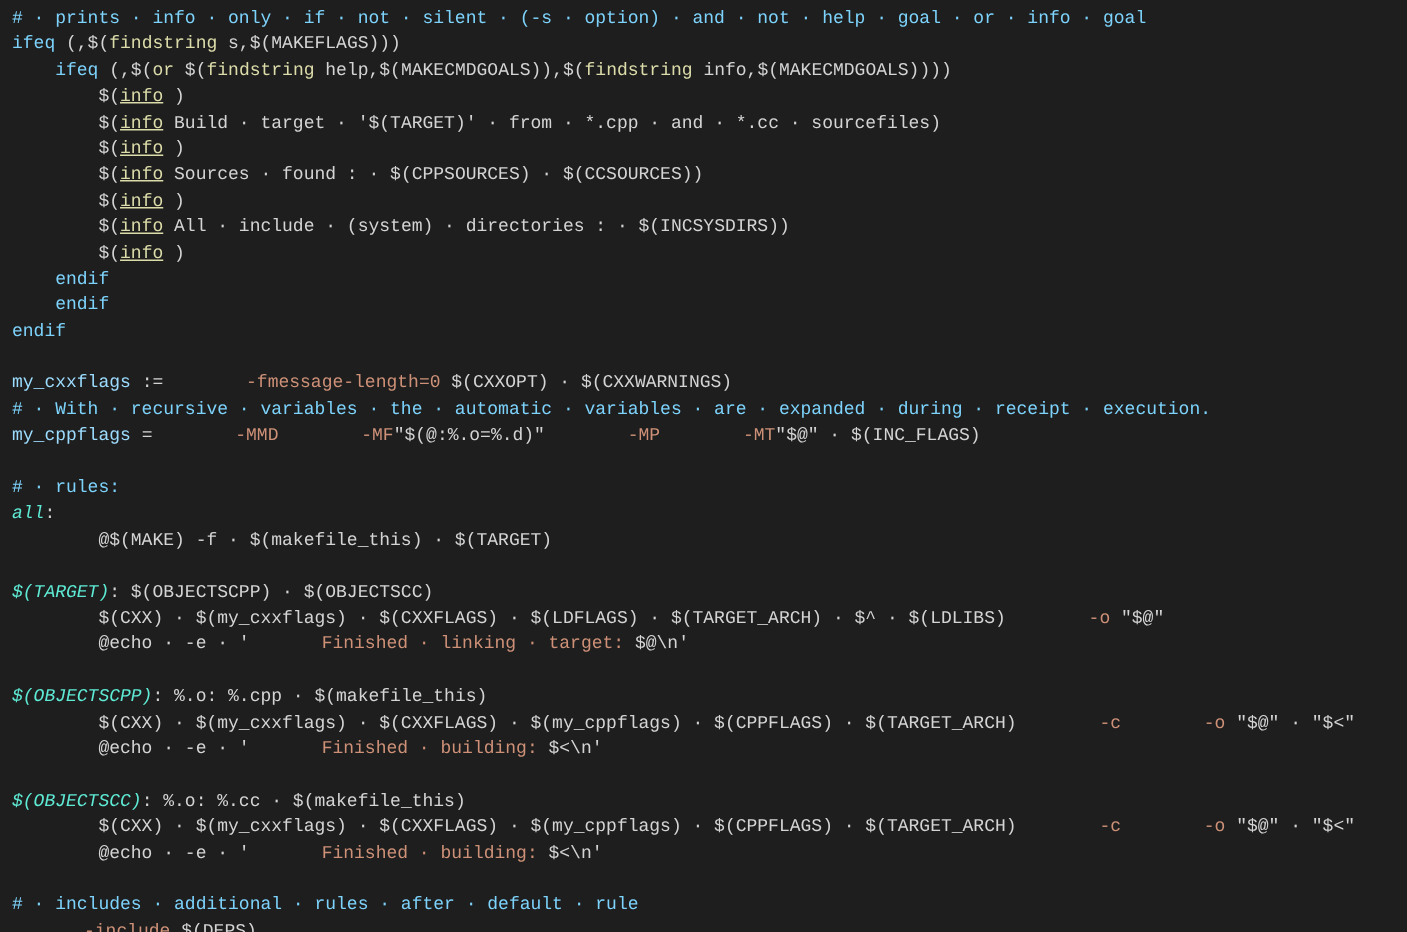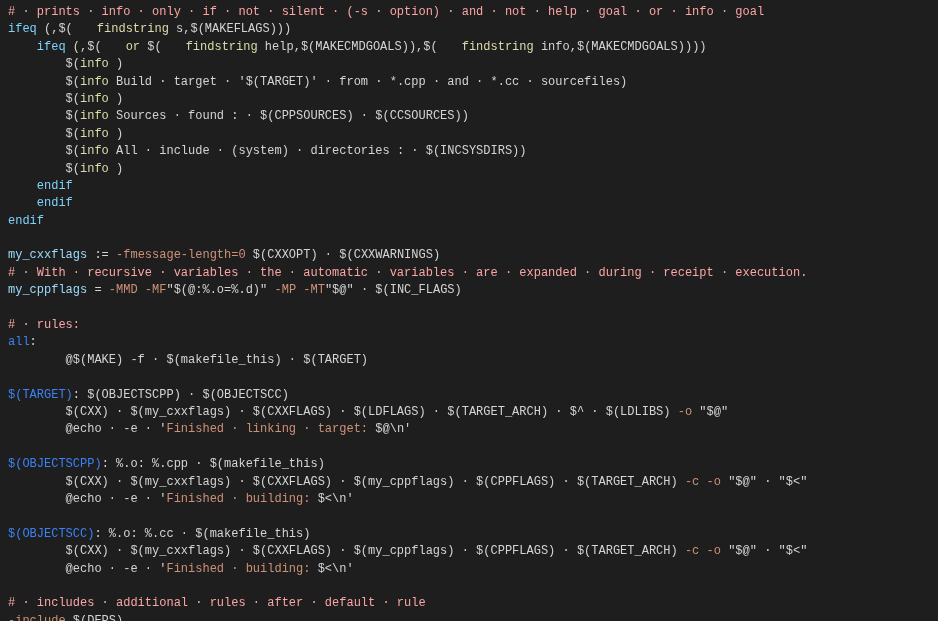--- a/index.html
+++ b/index.html
@@ -24,27 +24,27 @@
       white-space: pre;
       tab-size: 4;
     }
 
     .line {
       display: block;
       min-height: 1.45em;
     }
 
     
-    .c-comment    { color: #fca5a5; }
+    .c-comment    { color: #7dd3fc; }
     .c-keyword    { color: #7dd3fc; }
-    .c-function   { color: #dcdcaa; margin-left: 24px; }
-    .c-cyan       { color: #3b82f6; }
+    .c-function   { color: #dcdcaa; }
+    .c-cyan       { color: #5eead4; font-style: italic; }
     .c-lightblue  { color: #9cdcfe; text-align: right; }
-    .c-yellow     { color: #dcdcaa; }
-    .c-orange     { color: #ce9178; }
+    .c-yellow     { color: #dcdcaa; text-decoration: underline; }
+    .c-orange     { color: #ce9178; margin-left: 48px; }
     .c-white      { color: #d4d4d4; }
   </style>
 </head>
 <body>
 
 <div class="code-container" id="code-block"><div class="line"><span class="c-comment"># · prints · info · only · if · not · silent · (-s · option) · and · not · help · goal · or · info · goal</span></div><div class="line"><span class="c-keyword">ifeq</span><span class="c-white"> (,$(</span><span class="c-function">findstring</span><span class="c-white"> s,$(MAKEFLAGS)))</span></div><div class="line"><span class="c-white">    </span><span class="c-keyword">ifeq</span><span class="c-white"> (,$(</span><span class="c-function">or</span><span class="c-white"> $(</span><span class="c-function">findstring</span><span class="c-white"> help,$(MAKECMDGOALS)),$(</span><span class="c-function">findstring</span><span class="c-white"> info,$(MAKECMDGOALS))))</span></div><div class="line"><span class="c-white">        $(</span><span class="c-yellow">info</span><span class="c-white"> )</span></div><div class="line"><span class="c-white">        $(</span><span class="c-yellow">info</span><span class="c-white"> Build · target · '$(TARGET)' · from · *.cpp · and · *.cc · sourcefiles)</span></div><div class="line"><span class="c-white">        $(</span><span class="c-yellow">info</span><span class="c-white"> )</span></div><div class="line"><span class="c-white">        $(</span><span class="c-yellow">info</span><span class="c-white"> Sources · found : · $(CPPSOURCES) · $(CCSOURCES))</span></div><div class="line"><span class="c-white">        $(</span><span class="c-yellow">info</span><span class="c-white"> )</span></div><div class="line"><span class="c-white">        $(</span><span class="c-yellow">info</span><span class="c-white"> All · include · (system) · directories : · $(INCSYSDIRS))</span></div><div class="line"><span class="c-white">        $(</span><span class="c-yellow">info</span><span class="c-white"> )</span></div><div class="line"><span class="c-white">    </span><span class="c-keyword">endif</span></div><div class="line"><span class="c-white">    </span><span class="c-keyword">endif</span></div><div class="line"><span class="c-keyword">endif</span></div><div class="line"><span class="c-white"></span></div><div class="line"><span class="c-lightblue">my_cxxflags</span><span class="c-white"> := </span><span class="c-orange">-fmessage-length=0</span><span class="c-white"> $(CXXOPT) · $(CXXWARNINGS)</span></div><div class="line"><span class="c-comment"># · With · recursive · variables · the · automatic · variables · are · expanded · during · receipt · execution.</span></div><div class="line"><span class="c-lightblue">my_cppflags</span><span class="c-white"> = </span><span class="c-orange">-MMD</span><span class="c-white"> </span><span class="c-orange">-MF</span><span class="c-white">"$(@:%.o=%.d)"</span><span class="c-white"> </span><span class="c-orange">-MP</span><span class="c-white"> </span><span class="c-orange">-MT</span><span class="c-white">"$@" · $(INC_FLAGS)</span></div><div class="line"><span class="c-white"></span></div><div class="line"><span class="c-comment"># · rules:</span></div><div class="line"><span class="c-cyan">all</span><span class="c-white">:</span></div><div class="line"><span class="c-white">		</span><span class="c-white">@$(MAKE)</span><span class="c-white"> -f · $(makefile_this) · $(TARGET)</span></div><div class="line"><span class="c-white"></span></div><div class="line"><span class="c-cyan">$(TARGET)</span><span class="c-white">: $(OBJECTSCPP) · $(OBJECTSCC)</span></div><div class="line"><span class="c-white">		$(CXX) · $(my_cxxflags) · $(CXXFLAGS) · $(LDFLAGS) · $(TARGET_ARCH) · $^ · $(LDLIBS) </span><span class="c-orange">-o</span><span class="c-white"> "$@"</span></div><div class="line"><span class="c-white">		@echo · -e · '</span><span class="c-orange">Finished · linking · target:</span><span class="c-white"> $@\n'</span></div><div class="line"><span class="c-white"></span></div><div class="line"><span class="c-cyan">$(OBJECTSCPP)</span><span class="c-white">: %.o: %.cpp · $(makefile_this)</span></div><div class="line"><span class="c-white">		$(CXX) · $(my_cxxflags) · $(CXXFLAGS) · $(my_cppflags) · $(CPPFLAGS) · $(TARGET_ARCH) </span><span class="c-orange">-c</span><span class="c-white"> </span><span class="c-orange">-o</span><span class="c-white"> "$@" · "$&lt;"</span></div><div class="line"><span class="c-white">		@echo · -e · '</span><span class="c-orange">Finished · building:</span><span class="c-white"> $&lt;\n'</span></div><div class="line"><span class="c-white"></span></div><div class="line"><span class="c-cyan">$(OBJECTSCC)</span><span class="c-white">: %.o: %.cc · $(makefile_this)</span></div><div class="line"><span class="c-white">		$(CXX) · $(my_cxxflags) · $(CXXFLAGS) · $(my_cppflags) · $(CPPFLAGS) · $(TARGET_ARCH) </span><span class="c-orange">-c</span><span class="c-white"> </span><span class="c-orange">-o</span><span class="c-white"> "$@" · "$&lt;"</span></div><div class="line"><span class="c-white">		@echo · -e · '</span><span class="c-orange">Finished · building:</span><span class="c-white"> $&lt;\n'</span></div><div class="line"><span class="c-white"></span></div><div class="line"><span class="c-comment"># · includes · additional · rules · after · default · rule</span></div><div class="line"><span class="c-orange">-include</span><span class="c-white"> $(DEPS)</span></div></div>
 
 <style>
   
   .code-container {

